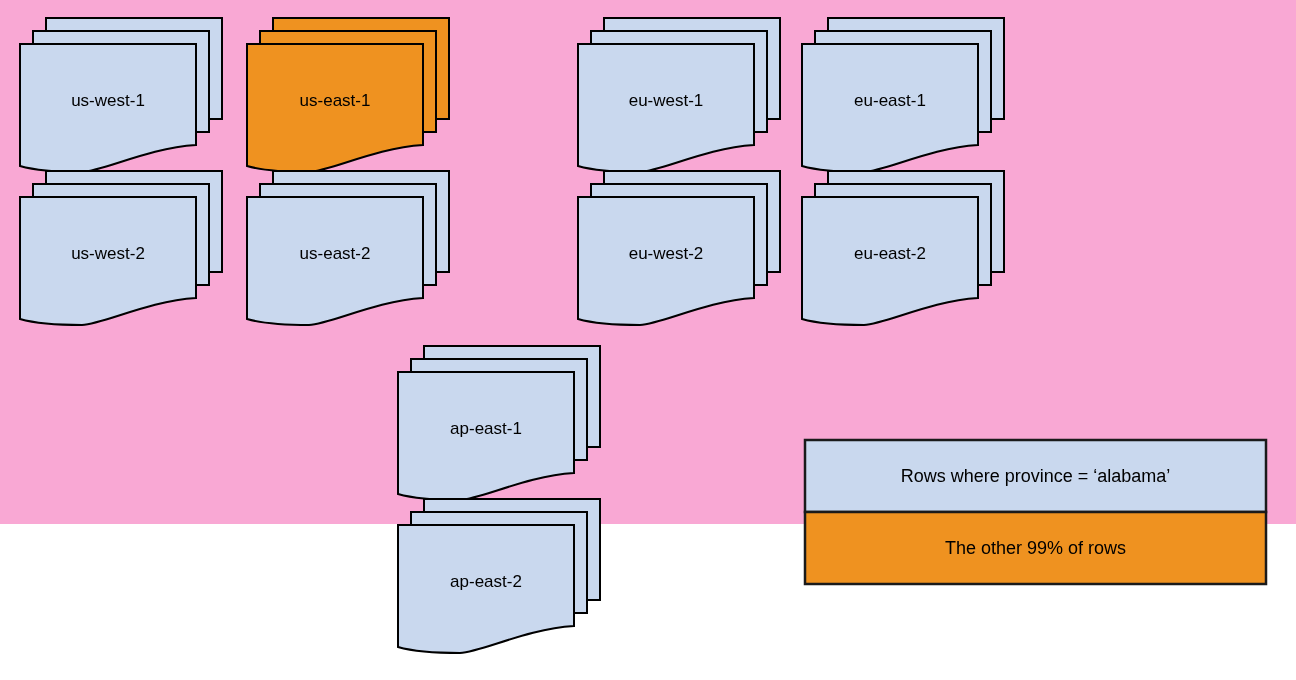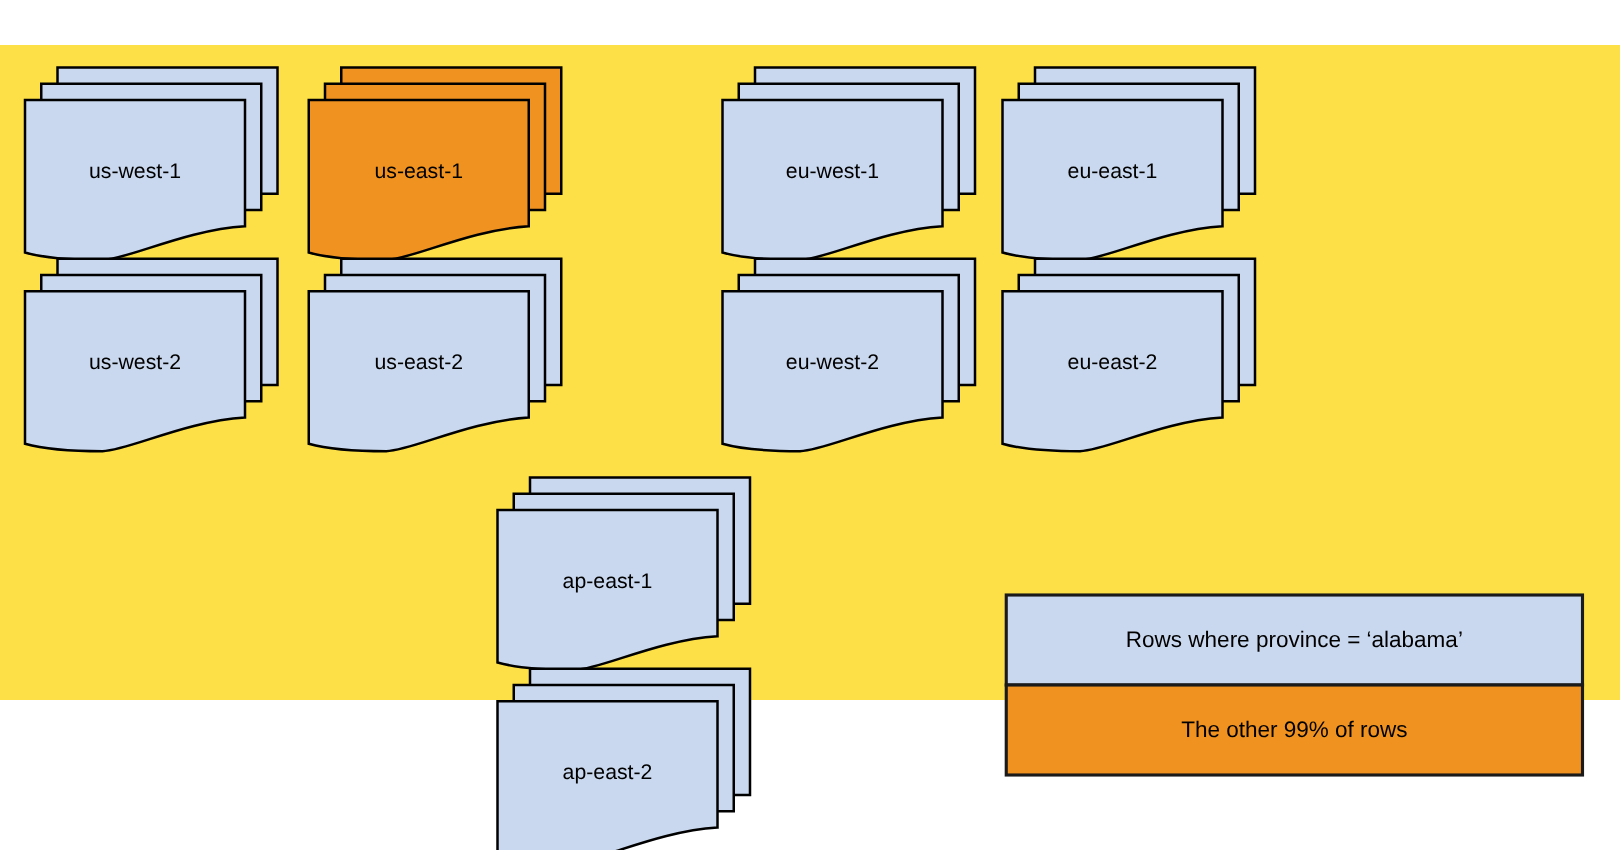--- a/index.html
+++ b/index.html
@@ -11,22 +11,21 @@
   body {
     width: 1296px;
     height: 680px;
     overflow: hidden;
     font-family: "Liberation Sans", sans-serif;
   }
   #canvas {
     position: relative;
     width: 1296px;
     height: 524px;
-    background: #fde047;
-    margin-top: 36px;
+    background: #f9a8d4;
   }
   svg.diagram {
     position: absolute;
     left: 0;
     top: 0;
     width: 1296px;
     height: 680px;
     display: block;
   }
   .doc-label {

